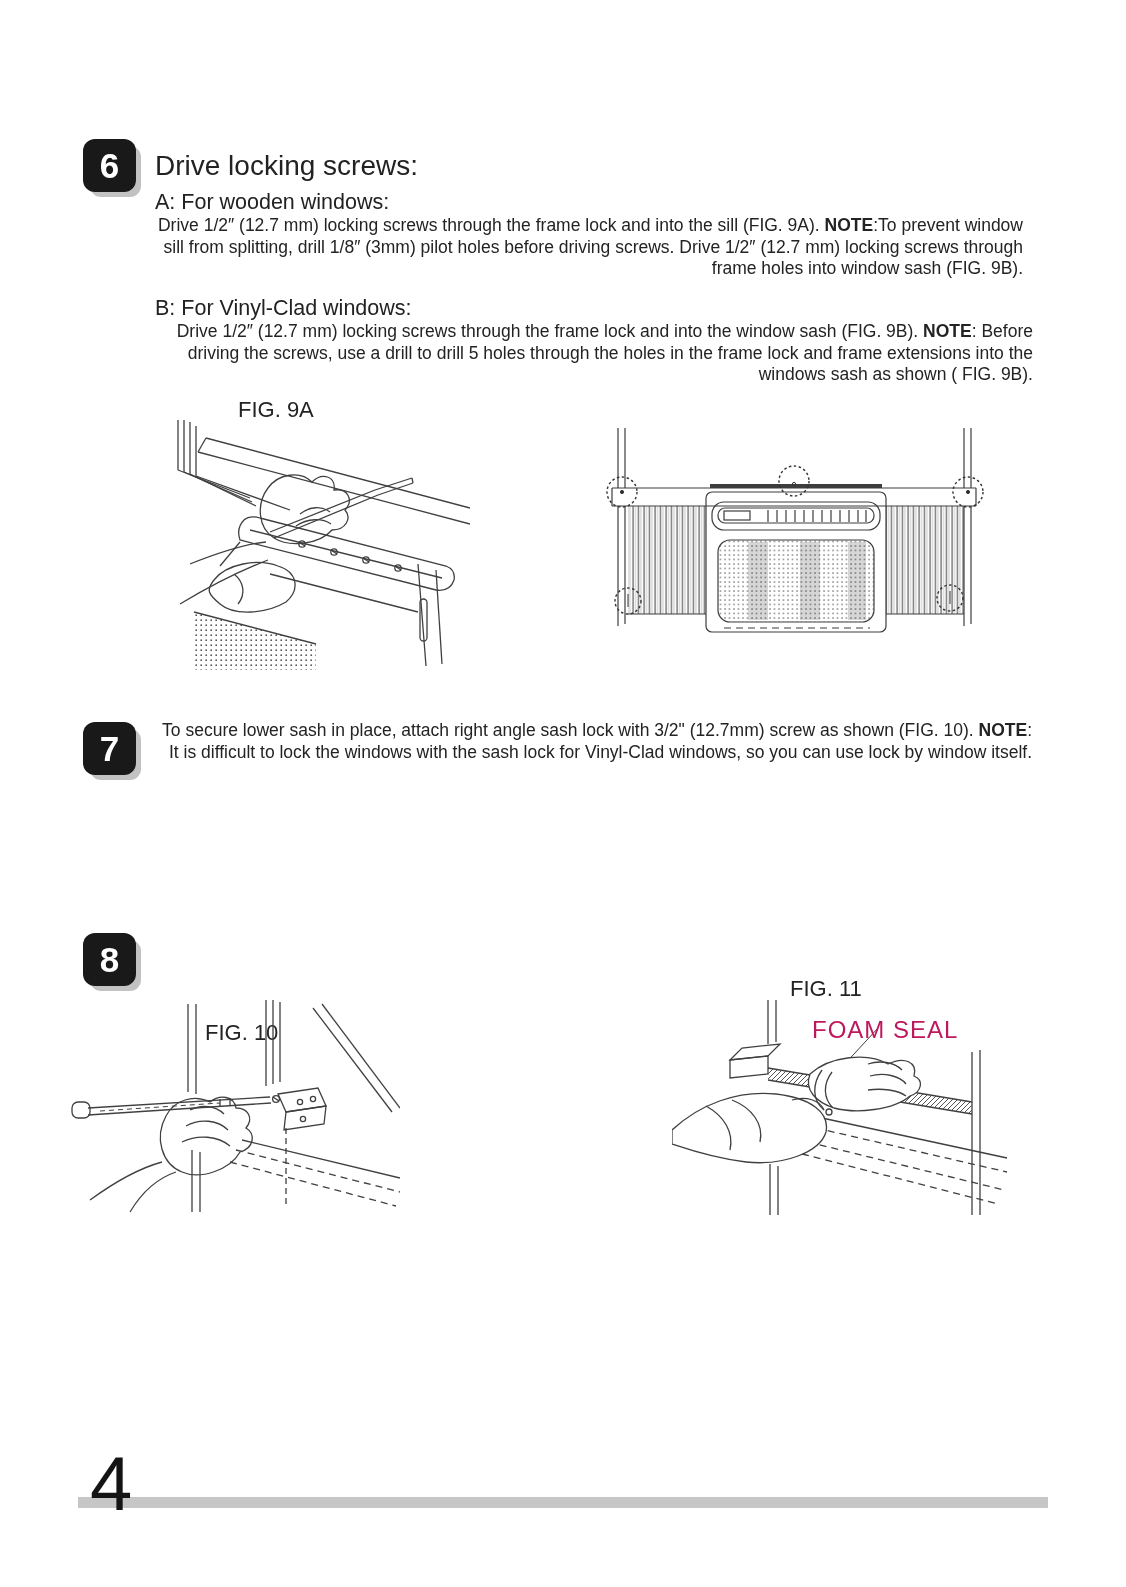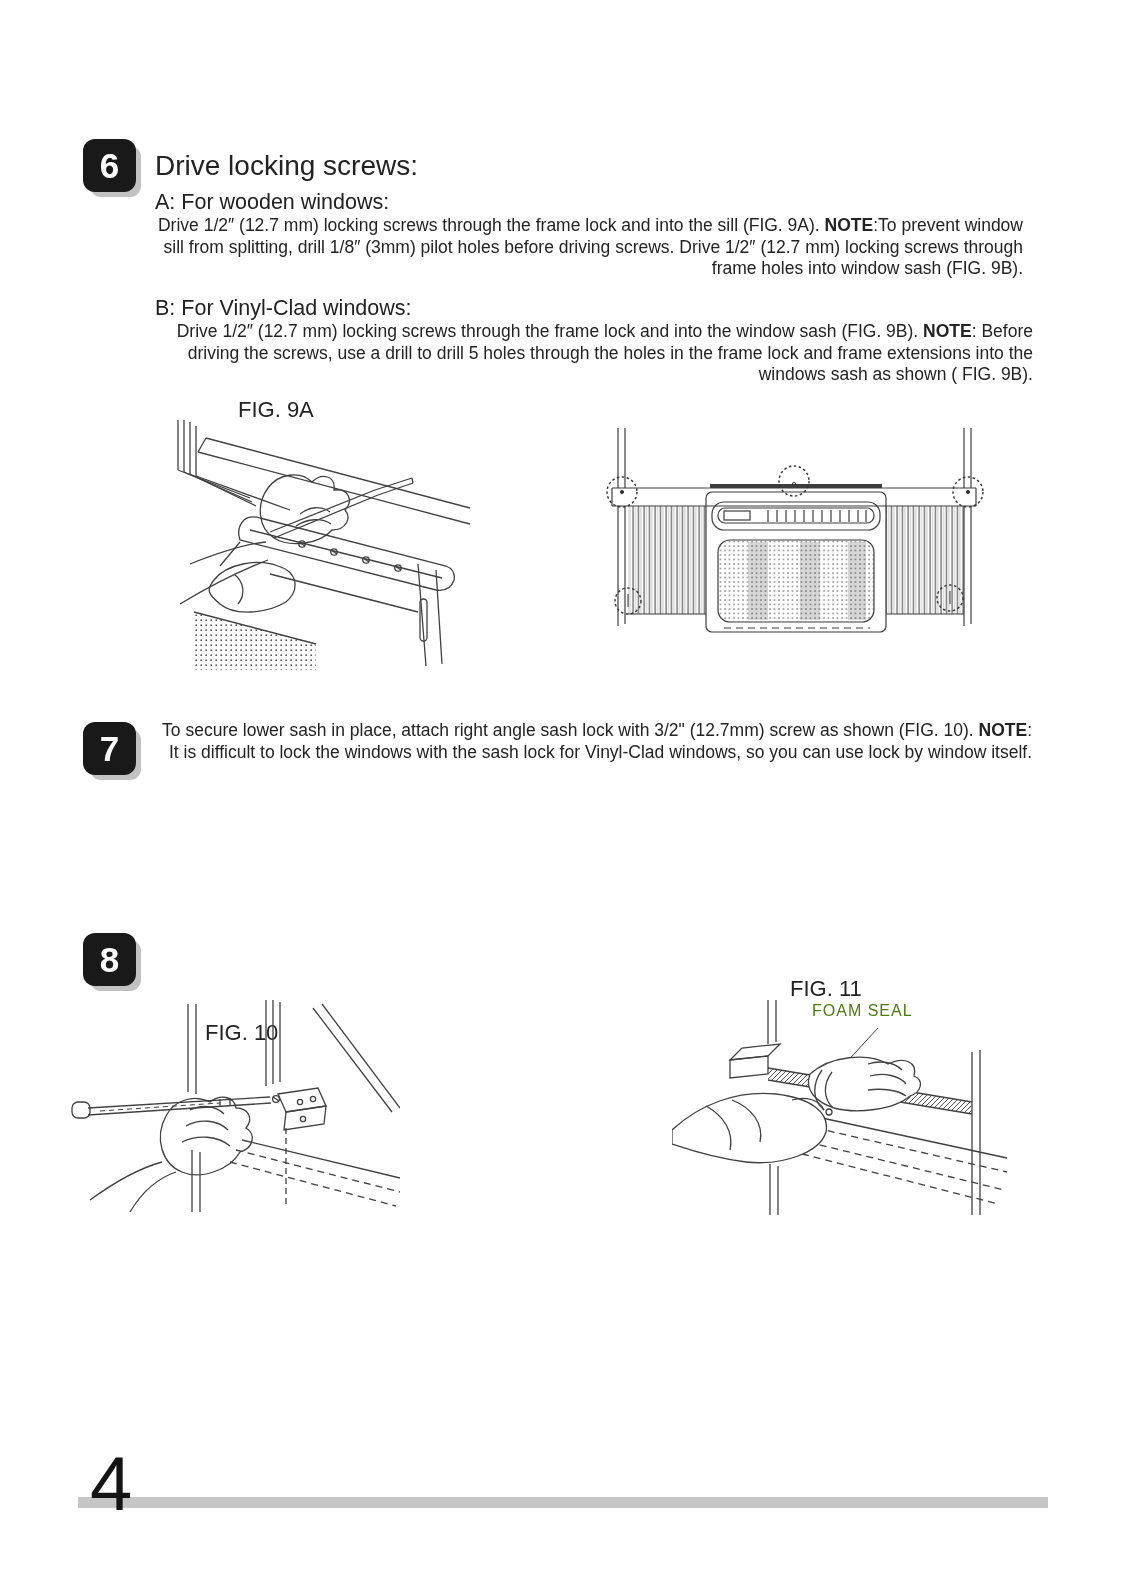--- a/index.html
+++ b/index.html
@@ -30,21 +30,21 @@
   .fig-caption { font-size:22px; color:#232323; z-index:2; }
   
   .watermark {
     left:148px; top:742px; width:880px; z-index:1;
     font-size:92px; font-weight:bold; letter-spacing:3px; line-height:1;
     color:#f2f2f2; -webkit-text-stroke:2px #dcdcdc; pointer-events:none;
     white-space:nowrap;
   }
   
   .figure { z-index:2; }
-  .foam-label { position:absolute; left:140px; top:2px; font-size:16px; letter-spacing:1px; color:#4d7c0f; }
+  .foam-label { position:absolute; left:140px; top:16px; font-size:24px; letter-spacing:1px; color:#be185d; }
   
   .footer-bar { left:78px; top:1497px; width:970px; height:11px; background:#c6c6c6; z-index:1; }
   .page-number { left:90px; top:1446px; font-size:76px; font-weight:300; color:#141414; z-index:2; line-height:1; }
   svg { display:block; }
 </style>
 </head>
 <body>
 
 <div id="page">
 

